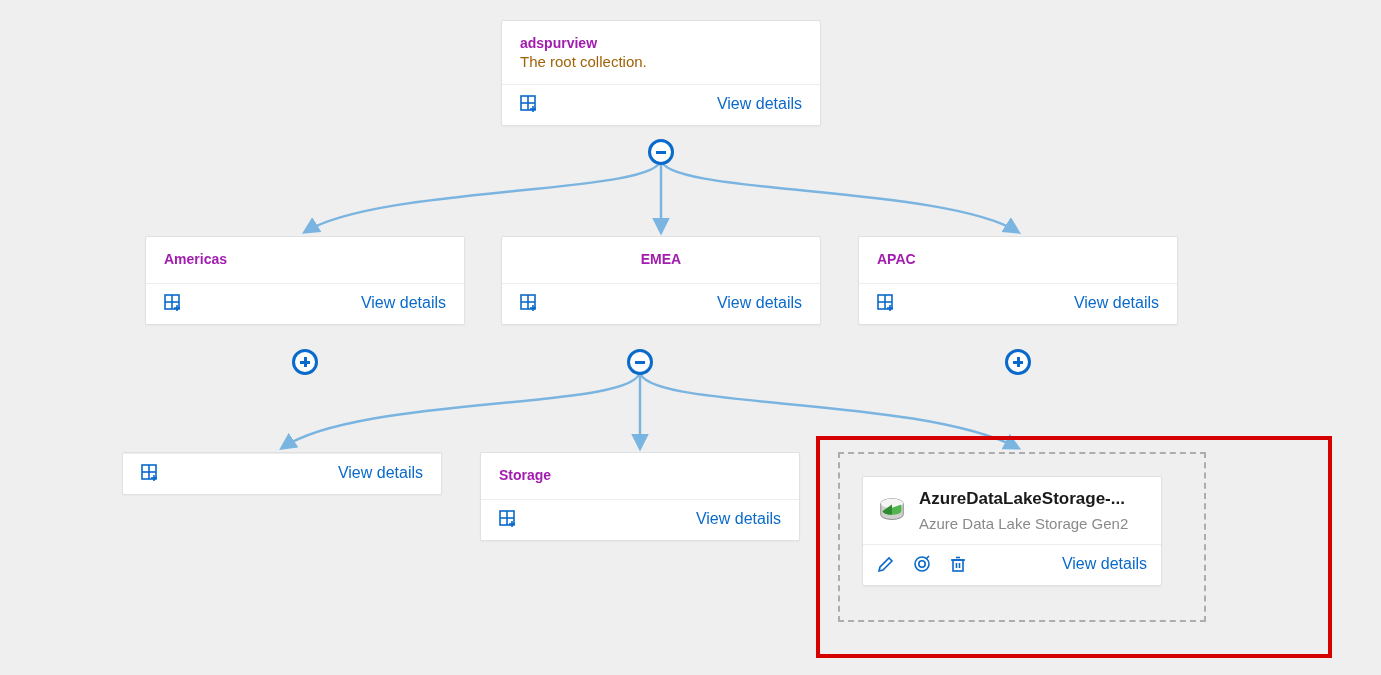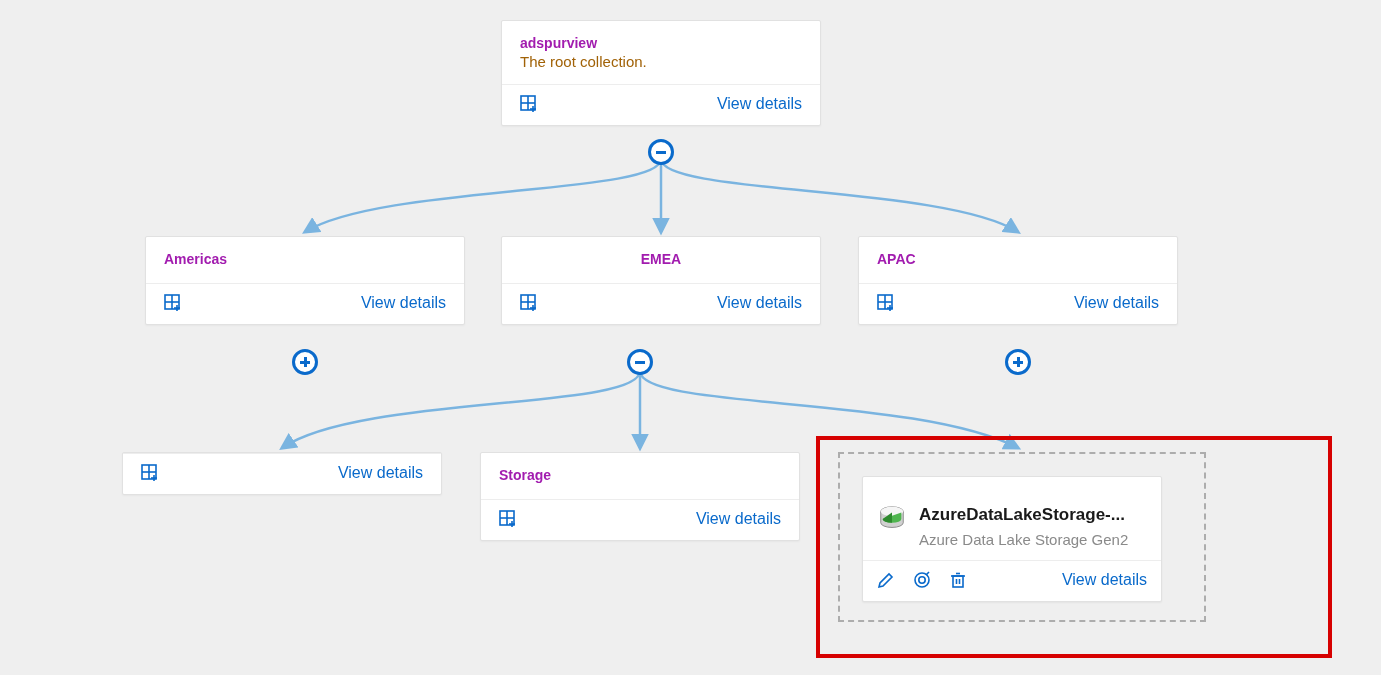--- a/index.html
+++ b/index.html
@@ -99,21 +99,21 @@
     border: 1px solid #e1e1e1;
     border-radius: 2px;
     box-shadow: 0 1px 2px rgba(0,0,0,0.05);
   }
   .ds-card .body {
     padding: 12px 14px;
     display: flex;
     align-items: center;
     gap: 12px;
   }
-  .ds-card .text .t1 { font-size: 17px; font-weight: 600; color: #1a1a1a; margin-top: 16px; }
+  .ds-card .text .t1 { font-size: 17px; font-weight: 600; color: #1a1a1a; }
   .ds-card .text .t2 { font-size: 15px; color: #8a8a8a; margin-top:6px; }
   .ds-card .footer {
     border-top: 1px solid #ededed;
     padding: 10px 14px 12px 14px;
     display: flex;
     align-items: center;
     justify-content: space-between;
   }
   .ds-card .footer .icons {
     display: flex;

